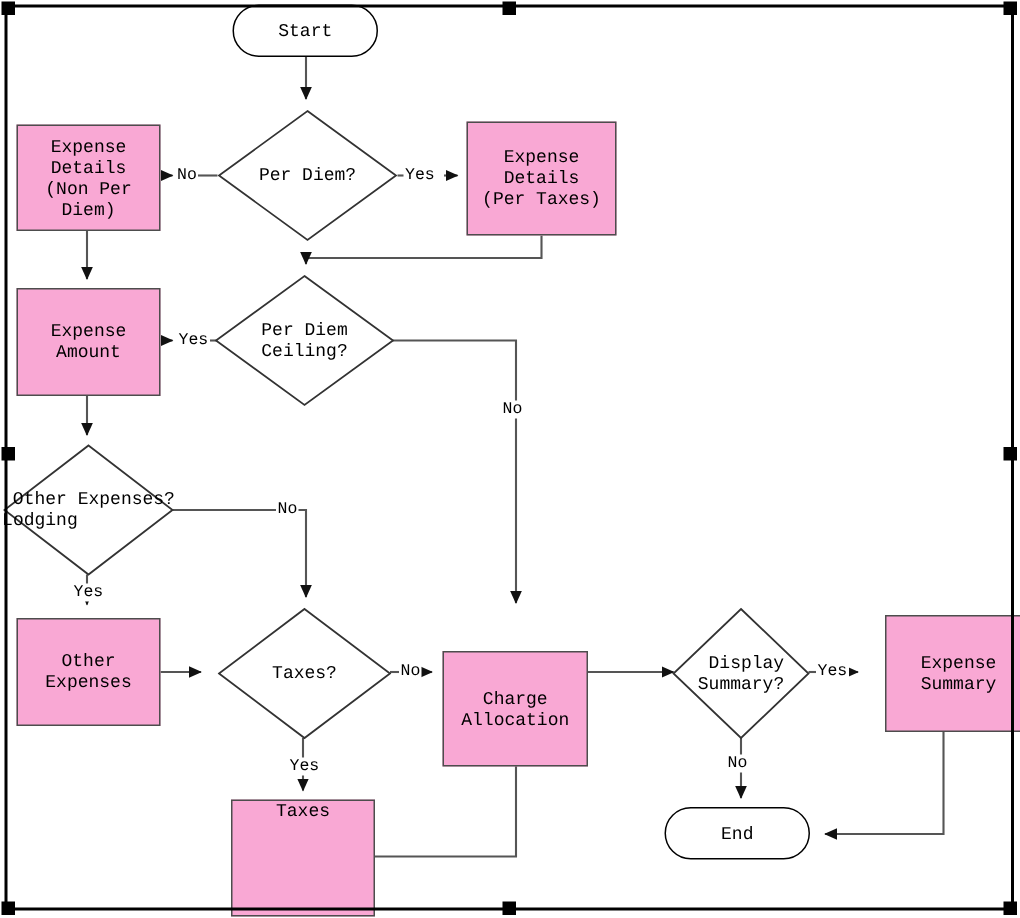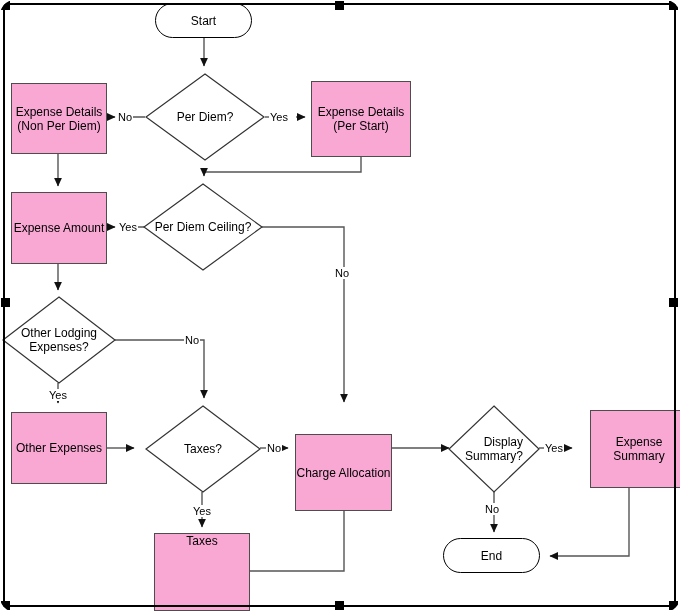--- a/index.html
+++ b/index.html
@@ -1,22 +1,21 @@
 <!DOCTYPE html>
 <html><head>
 <meta charset="utf-8">
 <style>
   html,body{margin:0;padding:0;background:#ffffff;}
   #canvas{
     position:relative;
     width:680px;height:612px;
     background:#ffffff;
-    font-family:Liberation Sans, sans-serif;
+    font-family:Liberation Mono, monospace;
     overflow:hidden;
-    border-radius:15px;
   }
   
   #sel-frame{
     position:absolute;left:3px;top:3px;
     width:673px;height:604px;
     border:2px solid #000000;
     box-sizing:border-box;
     pointer-events:none;
   }
   .handle{
@@ -130,39 +129,39 @@
     <span class="dlabel">Per Diem?</span>
   </div>
 
   <div class="node proc" style="left:11px;top:83px;width:96px;height:71px;flex-direction:column;">
     <span>Expense Details</span>
     <span>(Non Per Diem)</span>
   </div>
 
   <div class="node proc" style="left:311px;top:81px;width:100px;height:76px;flex-direction:column;">
     <span>Expense Details</span>
-    <span>(Per Start)</span>
+    <span>(Per Taxes)</span>
   </div>
 
   <div class="node diamond" style="left:143px;top:183px;width:120px;height:88px;">
     <svg viewBox="0 0 120 88" preserveAspectRatio="none">
       <polygon points="60,1 119,44 60,87 1,44" fill="#ffffff" stroke="#333333" stroke-width="1.2"></polygon>
     </svg>
     <span class="dlabel">Per Diem Ceiling?</span>
   </div>
 
   <div class="node proc" style="left:11px;top:192px;width:96px;height:72px;">
     <span>Expense Amount</span>
   </div>
 
   <div class="node diamond" style="left:2px;top:296px;width:114px;height:88px;">
     <svg viewBox="0 0 114 88" preserveAspectRatio="none">
       <polygon points="57,1 113,44 57,87 1,44" fill="#ffffff" stroke="#333333" stroke-width="1.2"></polygon>
     </svg>
-    <span class="dlabel" style="flex-direction:column;display:flex;justify-content:space-between;">
+    <span class="dlabel" style="display:flex;justify-content:space-between;">
       <span>Other Lodging</span>
       <span>Expenses?</span>
     </span>
   </div>
 
   <div class="node proc" style="left:11px;top:412px;width:96px;height:72px;">
     <span>Other Expenses</span>
   </div>
 
   <div class="node diamond" style="left:145px;top:405px;width:116px;height:88px;">

